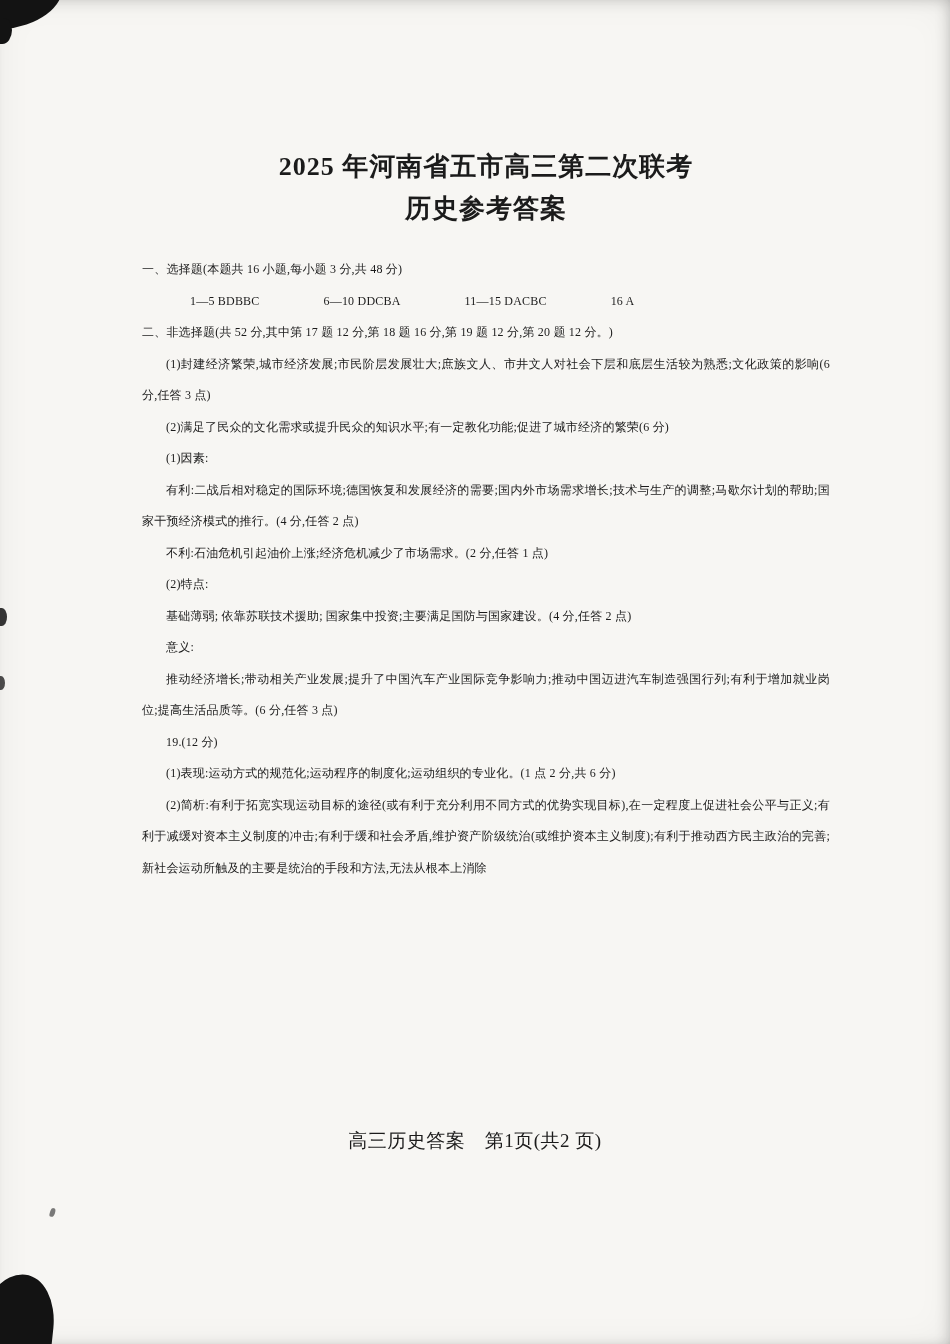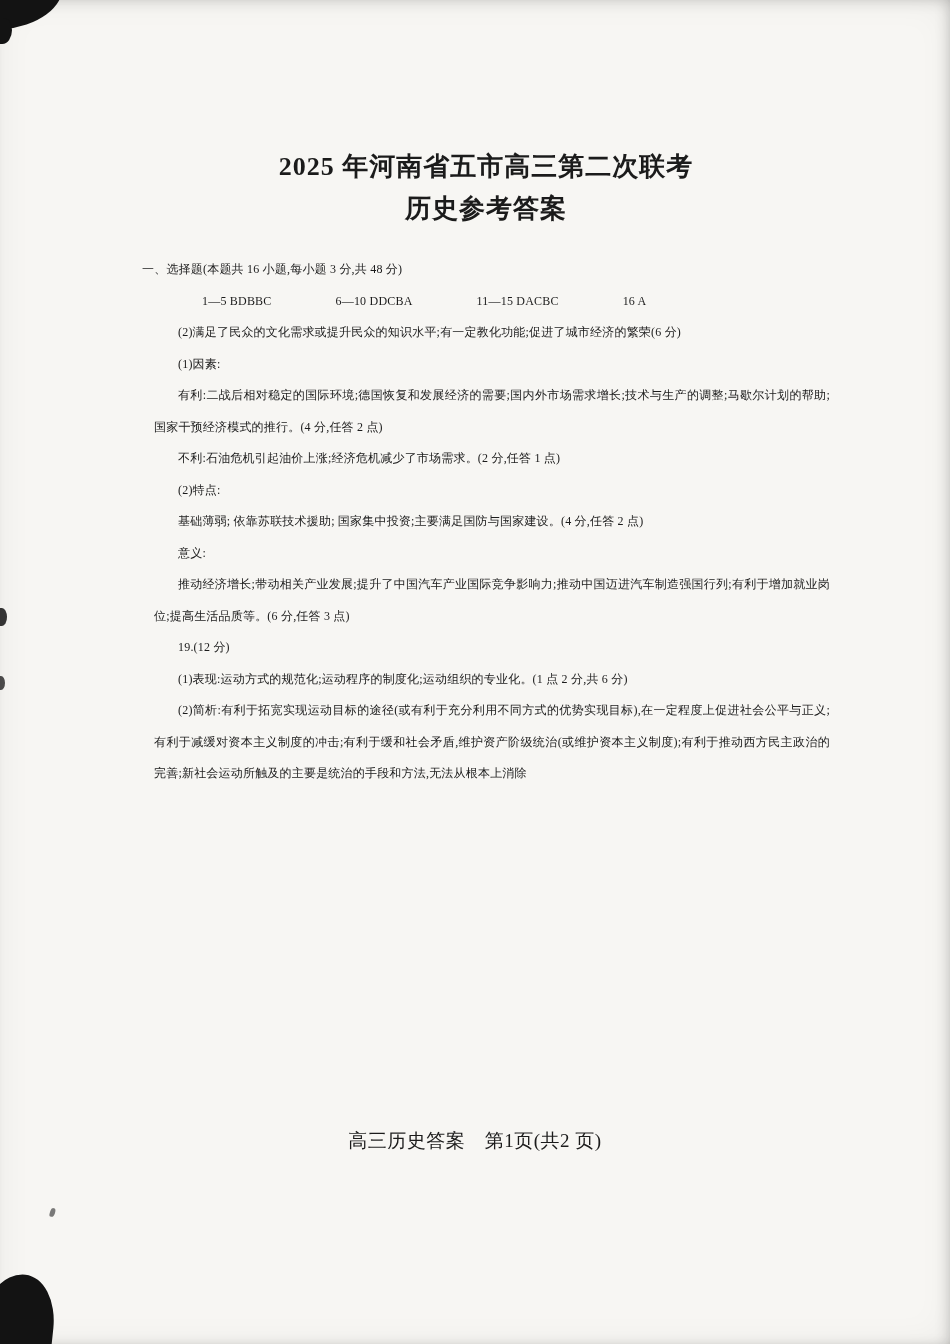--- a/index.html
+++ b/index.html
@@ -36,21 +36,21 @@
     line-height: 42px;
     letter-spacing: 1px;
   }
   .para {
     margin: 0;
     font-size: 12px;
     line-height: 31.5px;
     text-align: justify;
     letter-spacing: 0.2px;
   }
-  .para.indent { text-indent: 2em; margin-left: 12px; }
+  .para.indent { text-indent: 2em; }
   .para.flush  { text-indent: 0; }
   .answers { white-space: nowrap; }
   .ans-group { display: inline-block; }
   .ans-group + .ans-group { margin-left: 40px; }
   .footer {
     position: absolute;
     left: 0; right: 0;
     top: 1128px;
     text-align: center;
     font-size: 19px;
@@ -115,22 +115,24 @@
     </div>
 
     <div class="body-text">
 
       <p class="para flush">一、选择题(本题共 16 小题,每小题 3 分,共 48 分)</p>
 
       <p class="para indent answers">
         <span class="ans-group"><span>1—5</span> <span>BDBBC</span></span><span class="ans-group"><span>6—10</span> <span>DDCBA</span></span><span class="ans-group"><span>11—15</span> <span>DACBC</span></span><span class="ans-group"><span>16</span> <span>A</span></span>
       </p>
 
+      <p class="para flush">二、非选择题(共 52 分,其中第 17 题 12 分,第 18 题 16 分,第 19 题 12 分,第 20 题 12 分。)</p>
 
       <div>
+          <p class="para indent">(1)封建经济繁荣,城市经济发展;市民阶层发展壮大;庶族文人、市井文人对社会下层和底层生活较为熟悉;文化政策的影响(6 分,任答 3 点)</p>
           <p class="para indent">(2)满足了民众的文化需求或提升民众的知识水平;有一定教化功能;促进了城市经济的繁荣(6 分)</p>
           <p class="para indent">(1)因素:</p>
           <p class="para indent">有利:二战后相对稳定的国际环境;德国恢复和发展经济的需要;国内外市场需求增长;技术与生产的调整;马歇尔计划的帮助;国家干预经济模式的推行。(4 分,任答 2 点)</p>
           <p class="para indent">不利:石油危机引起油价上涨;经济危机减少了市场需求。(2 分,任答 1 点)</p>
           <p class="para indent">(2)特点:</p>
           <p class="para indent">基础薄弱; 依靠苏联技术援助; 国家集中投资;主要满足国防与国家建设。(4 分,任答 2 点)</p>
           <p class="para indent">意义:</p>
           <p class="para indent">推动经济增长;带动相关产业发展;提升了中国汽车产业国际竞争影响力;推动中国迈进汽车制造强国行列;有利于增加就业岗位;提高生活品质等。(6 分,任答 3 点)</p>
           <p class="para indent">19.(12 分)</p>
           <p class="para indent">(1)表现:运动方式的规范化;运动程序的制度化;运动组织的专业化。(1 点 2 分,共 6 分)</p>

